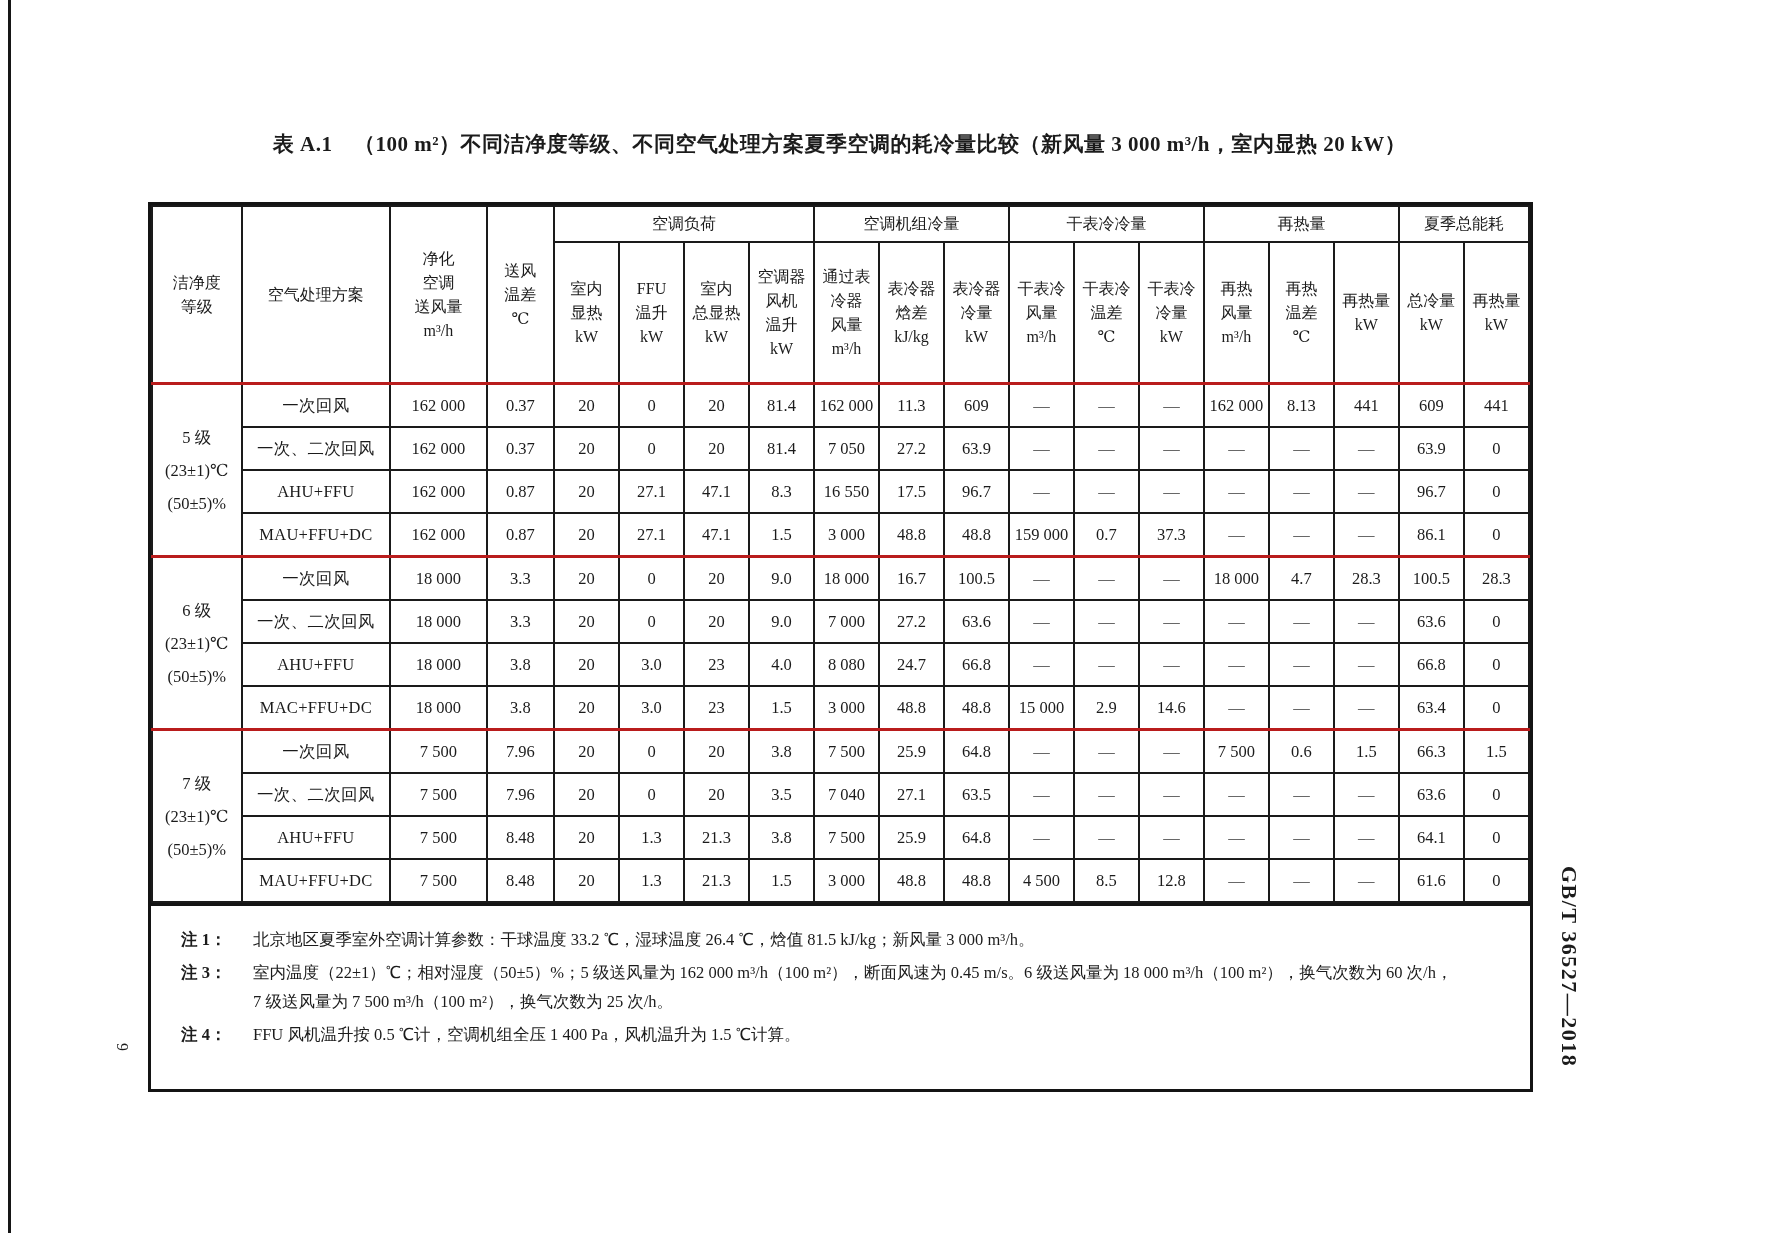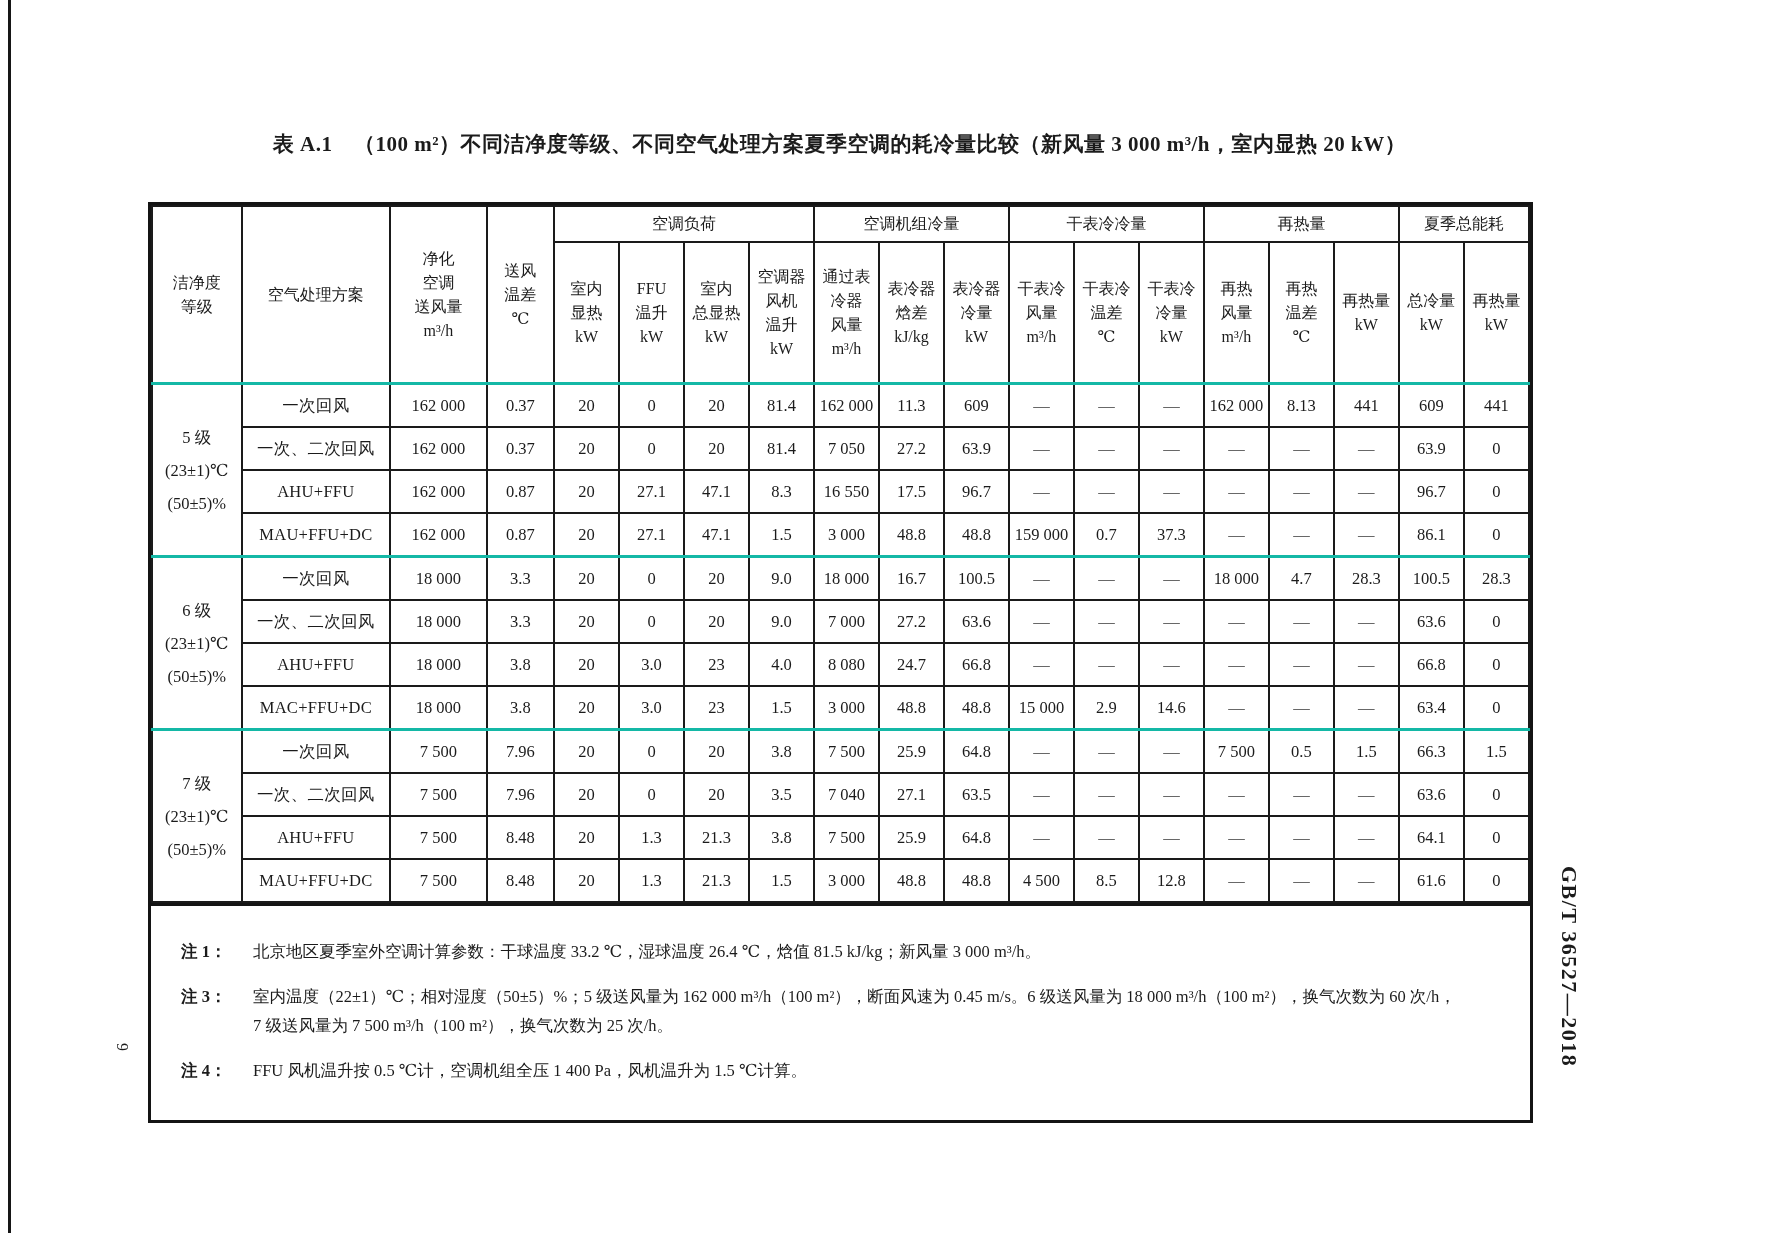--- a/index.html
+++ b/index.html
@@ -21,27 +21,27 @@
   th,td{
     border:2px solid #1a1a1a;text-align:center;vertical-align:middle;
     padding:1px 1px;overflow:hidden;
   }
   thead th{font-weight:normal;font-size:16px;line-height:1.5;white-space:pre-line;margin-left:19px;}
   tr.tier-groups th{height:32px;}
   tr.tier-leaves th{height:137px;}
   tbody td{height:39px;font-size:16.5px;}
   .level-cell{white-space:pre-line;line-height:2.0;font-size:16.5px;}
   .scheme-cell{font-size:16.5px;letter-spacing:.3px;}
-  tr.group-start td{border-top:3px solid #14b8a6;}
+  tr.group-start td{border-top:3px solid #b91c1c;}
   td.dash{color:#4e4e4e;}
   .notes{
     border-top:3px solid #141414;background:#fff;
     padding:16px 12px 18px 6px;font-size:16.5px;box-sizing:border-box;min-height:186px;
   }
-  .note{position:relative;padding-left:96px;line-height:1.75;margin:16px 0;}
+  .note{position:relative;padding-left:96px;line-height:1.75;margin:4px 0;font-family:Liberation Serif, serif;}
   .note-label{position:absolute;left:24px;top:0;font-weight:bold;white-space:nowrap;}
   .note-text{white-space:pre-line;}
   .doc-number{
     position:absolute;left:1556px;top:866px;
     writing-mode:vertical-rl;font-size:22px;font-weight:bold;letter-spacing:1.5px;white-space:nowrap;
   }
   .page-number{
     position:absolute;left:118px;top:1038px;
     transform:rotate(90deg);font-size:16px;
   }
@@ -320,21 +320,21 @@
             <td class="val">0</td>
             <td class="val">20</td>
             <td class="val">3.8</td>
             <td class="val">7 500</td>
             <td class="val">25.9</td>
             <td class="val">64.8</td>
             <td class="val dash">—</td>
             <td class="val dash">—</td>
             <td class="val dash">—</td>
             <td class="val">7 500</td>
-            <td class="val">0.5</td>
+            <td class="val">0.6</td>
             <td class="val">1.5</td>
             <td class="val">66.3</td>
             <td class="val">1.5</td>
           </tr>
           <tr>
             <td class="scheme-cell">一次、二次回风</td>
             <td class="val">7 500</td>
             <td class="val">7.96</td>
             <td class="val">20</td>
             <td class="val">0</td>

